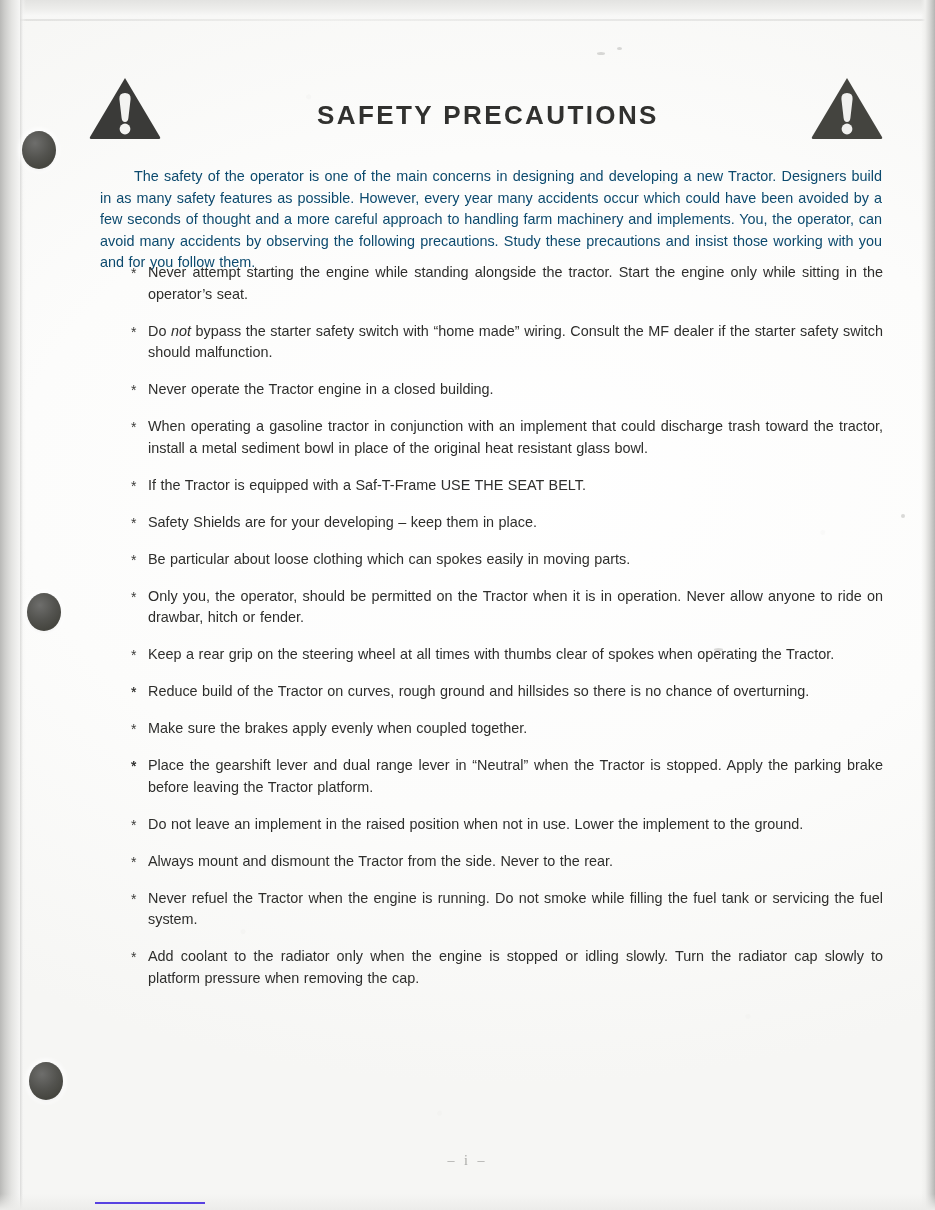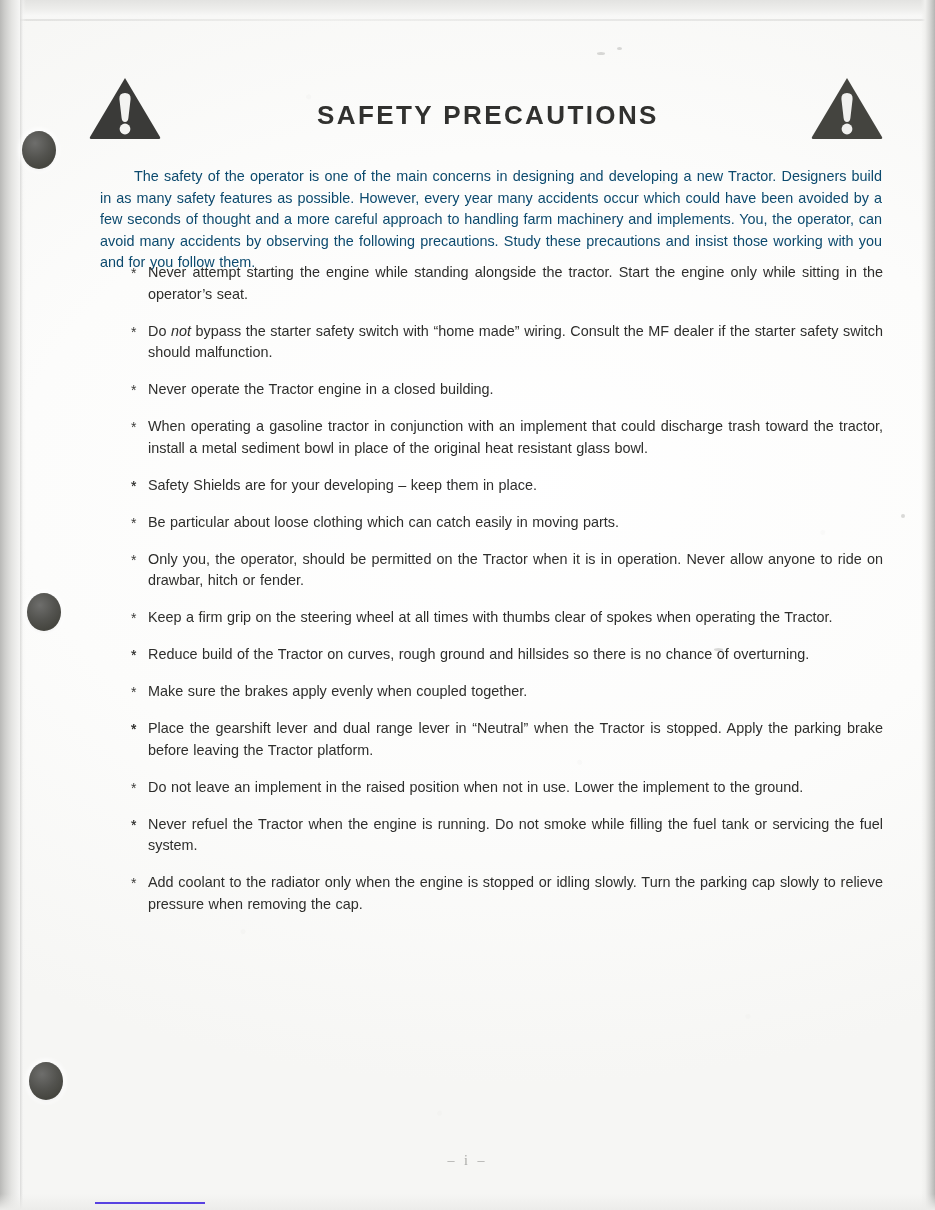--- a/index.html
+++ b/index.html
@@ -264,35 +264,35 @@
       </div>
     </div>
 
     <p class="intro">The safety of the operator is one of the main concerns in designing and developing a new Tractor.  Designers build in as many safety features as possible.  However, every year many accidents occur which could have been avoided by a few seconds of thought and a more careful approach to handling farm machinery and implements.  You, the operator, can avoid many accidents by observing the following precautions.  Study these precautions and insist those working with you and for you follow them.</p>
 
     <div class="bullets">
         <div class="bullet"><span class="star">*</span><span>Never attempt starting the engine while standing alongside the tractor.  Start the engine only while sitting in the operator’s seat.</span></div>
         <div class="bullet"><span class="star">*</span><span>Do <em>not</em> bypass the starter safety switch with “home made” wiring.  Consult the MF dealer if the starter safety switch should malfunction.</span></div>
         <div class="bullet"><span class="star">*</span><span>Never operate the Tractor engine in a closed building.</span></div>
         <div class="bullet"><span class="star">*</span><span>When operating a gasoline tractor in conjunction with an implement that could discharge trash toward the tractor, install a metal sediment bowl in place of the original heat resistant glass bowl.</span></div>
-        <div class="bullet"><span class="star">*</span></div>
+        <div class="bullet"><span class="star">*</span><span>If the Tractor is equipped with a Saf-T-Frame USE THE SEAT BELT.</span></div>
         <div class="bullet"><span class="star">*</span><span>Safety Shields are for your developing – keep them in place.</span></div>
-        <div class="bullet"><span class="star">*</span><span>Be particular about loose clothing which can catch easily in moving parts.</span></div>
+        <div class="bullet"><span class="star">*</span><span>Be particular about loose clothing which can spokes easily in moving parts.</span></div>
         <div class="bullet"><span class="star">*</span><span>Only you, the operator, should be permitted on the Tractor when it is in operation.  Never allow anyone to ride on drawbar, hitch or fender.</span></div>
-        <div class="bullet"><span class="star">*</span><span>Keep a firm grip on the steering wheel at all times with thumbs clear of spokes when operating the Tractor.</span></div>
+        <div class="bullet"><span class="star">*</span><span>Keep a rear grip on the steering wheel at all times with thumbs clear of spokes when operating the Tractor.</span></div>
         <div class="bullet"><span class="star">*</span></div>
         <div class="bullet"><span class="star">*</span><span>Reduce build of the Tractor on curves, rough ground and hillsides so there is no chance of overturning.</span></div>
         <div class="bullet"><span class="star">*</span><span>Make sure the brakes apply evenly when coupled together.</span></div>
         <div class="bullet"><span class="star">*</span></div>
         <div class="bullet"><span class="star">*</span></div>
         <div class="bullet"><span class="star">*</span><span>Place the gearshift lever and dual range lever in “Neutral” when the Tractor is stopped.  Apply the parking brake before leaving the Tractor platform.</span></div>
         <div class="bullet"><span class="star">*</span><span>Do not leave an implement in the raised position when not in use.  Lower the implement to the ground.</span></div>
-        <div class="bullet"><span class="star">*</span></div>
+        <div class="bullet"><span class="star">*</span><span>Always mount and dismount the Tractor from the side.  Never to the rear.</span></div>
         <div class="bullet"><span class="star">*</span><span>Never refuel the Tractor when the engine is running.  Do not smoke while filling the fuel tank or servicing the fuel system.</span></div>
-        <div class="bullet"><span class="star">*</span><span>Add coolant to the radiator only when the engine is stopped or idling slowly.  Turn the parking cap slowly to relieve pressure when removing the cap.</span></div>
+        <div class="bullet"><span class="star">*</span><span>Add coolant to the radiator only when the engine is stopped or idling slowly.  Turn the radiator cap slowly to platform pressure when removing the cap.</span></div>
       </div>
 
     <div class="footer">–  i  –</div>
 
   </div>
 
   <div class="blue-artifact"></div>
 
 </div>
 

